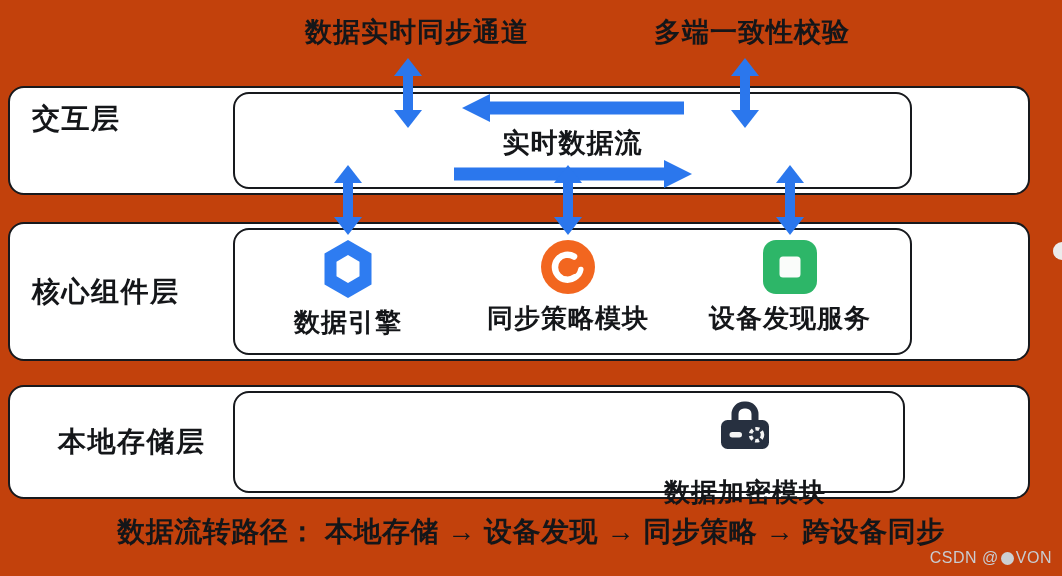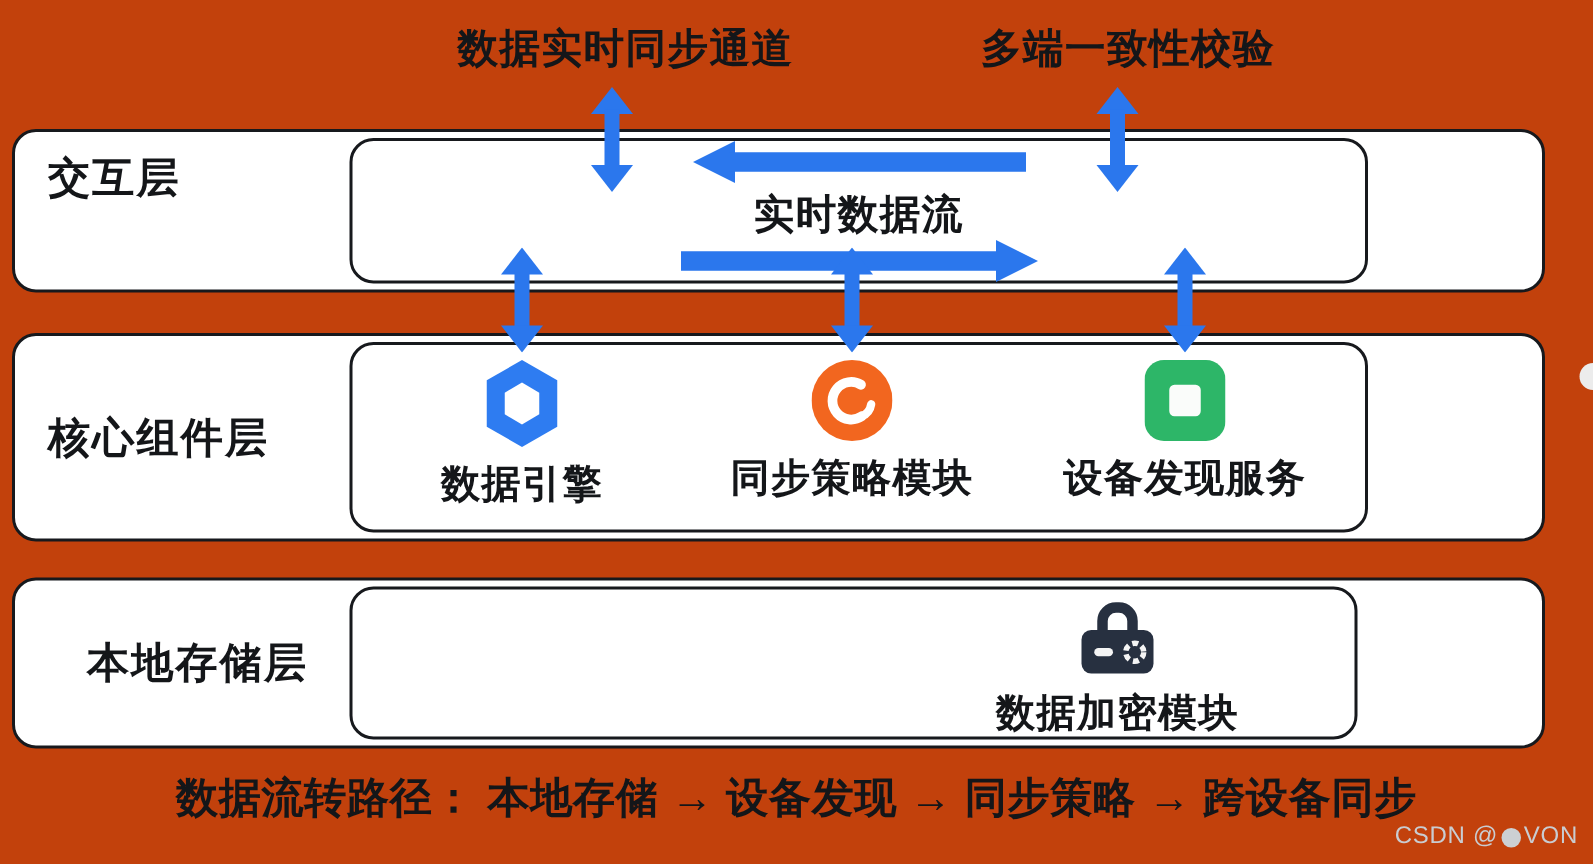--- a/index.html
+++ b/index.html
@@ -140,21 +140,21 @@
   <div class="inner-box" style="left:233px;top:391px;width:672px;height:102px;"></div>
 
 
   <div class="component" style="left:745px;top:399px;">
     <svg width="58" height="53" viewBox="0 0 58 53">
       <path d="M19 23 V15 A9 9 0 0 1 28 6 H30 A9 9 0 0 1 39 15 V23" fill="none" stroke="#273040" stroke-width="7"></path>
       <rect fill="#273040" x="5" y="21" width="48" height="29" rx="6.5"></rect>
       <rect fill="#f4f4f4" x="13.5" y="33" width="12.5" height="5.5" rx="2.75"></rect>
       <circle cx="40.5" cy="35.8" r="6" fill="none" stroke="#f4f4f4" stroke-width="3.6" stroke-dasharray="4 2.6"></circle>
     </svg>
-    <div class="component-label" style="margin-top:6px;">数据加密模块</div>
+    <div class="component-label" style="margin-top:23px;">数据加密模块</div>
   </div>
 
   <div class="caption">数据流转路径： 本地存储 → 设备发现 → 同步策略 → 跨设备同步</div>
 
   <div class="watermark">
     <span>CSDN @</span>
     <span class="wm-avatar"></span>
     <span>VON</span>
   </div>
 

